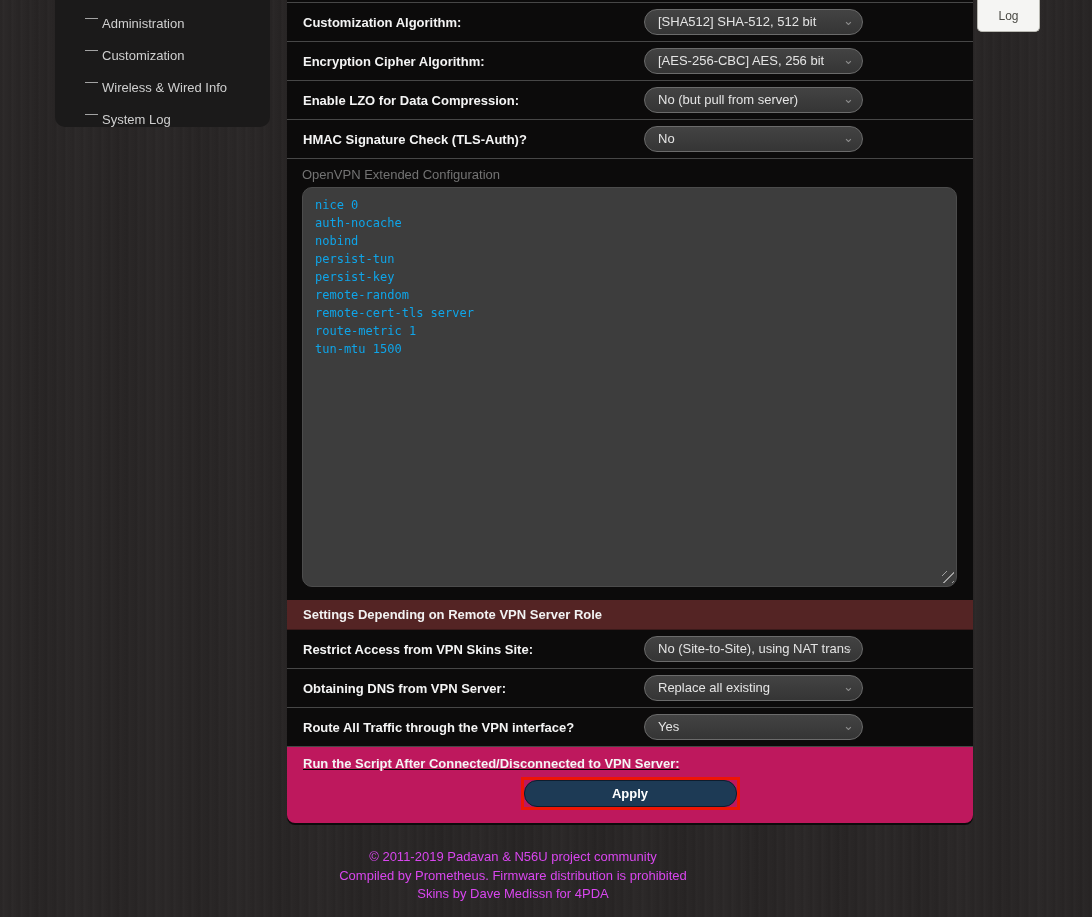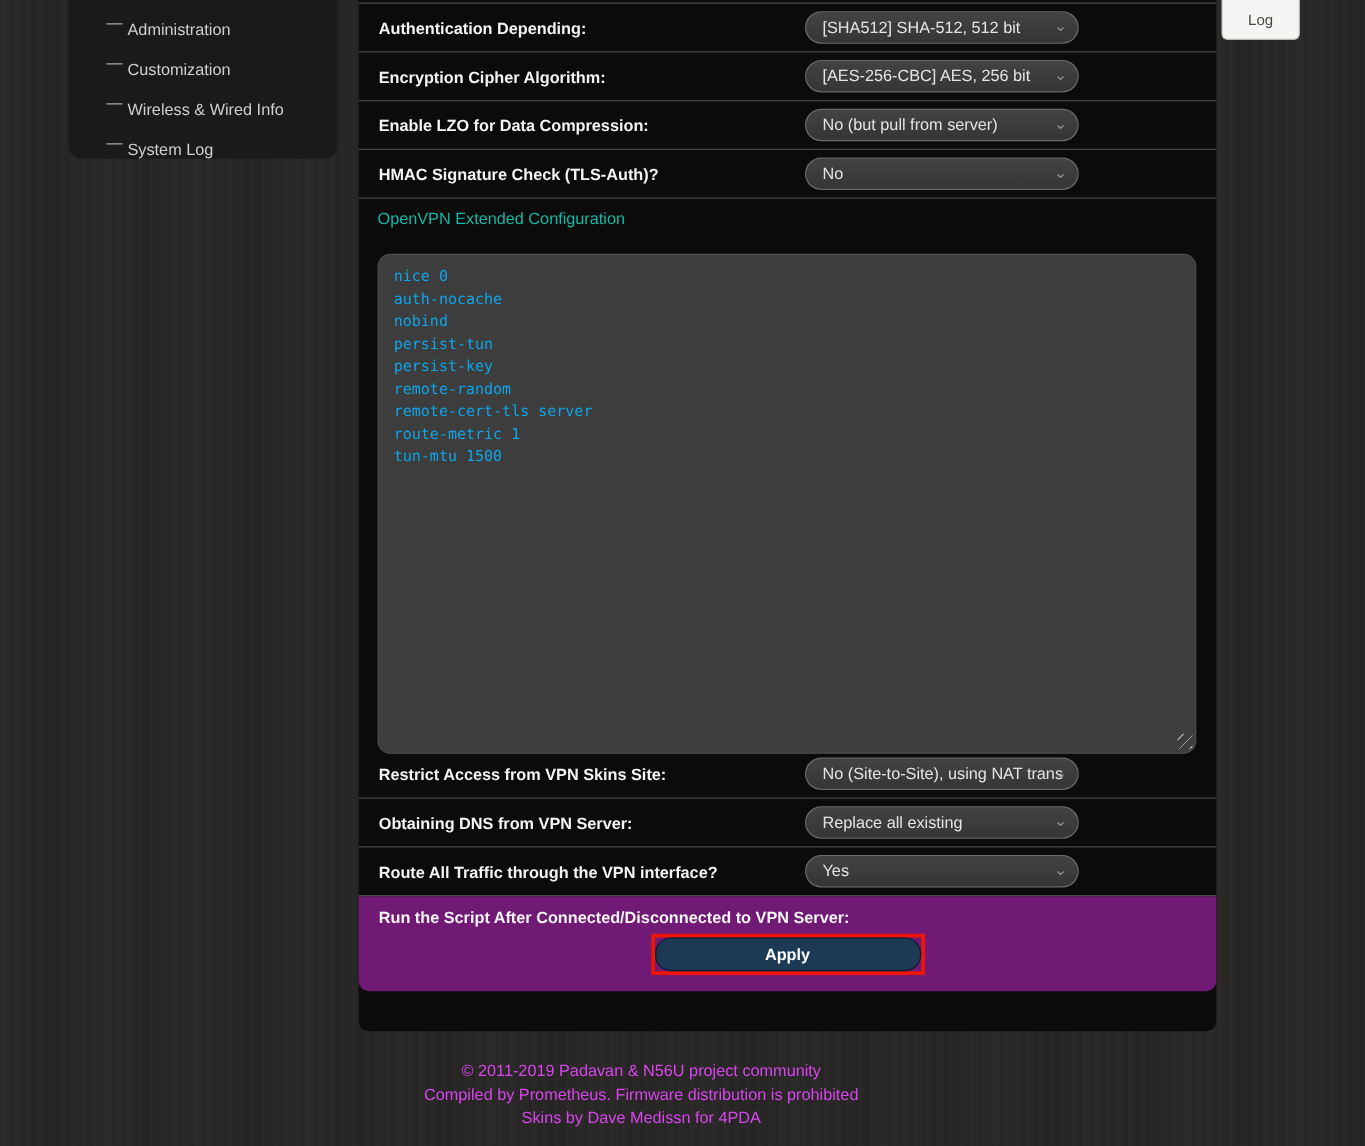--- a/index.html
+++ b/index.html
@@ -53,21 +53,21 @@
   .select .sel-val{
     display:block;color:#e4e4e4;font-size:13px;line-height:24px;
     padding-left:13px;padding-right:24px;overflow:hidden;
   }
   .select .chev{
     position:absolute;right:8px;top:3px;color:#8d8d8d;font-size:13px;
     line-height:16px;pointer-events:none;
   }
   
   .config-sec{height:441px;box-sizing:border-box;padding:8px 16px 0 15px;}
-  .config-lbl{color:#14b8a6;font-size:13px;height:15px;line-height:15px;margin-bottom:21px;}
+  .config-lbl{color:#737373;font-size:13px;height:15px;line-height:15px;margin-bottom:5px;}
   .ta-wrap{position:relative;}
   .config-ta{
     display:block;width:100%;height:400px;box-sizing:border-box;
     background:#3d3d3d;border:1px solid #4c4c4c;border-radius:10px;
     color:#0ea5e9;font-family:"DejaVu Sans Mono","Liberation Mono",monospace;
     font-size:12px;line-height:18px;padding:8px 12px;
     resize:none;outline:none;overflow:auto;
   }
   .grip{
     position:absolute;right:3px;bottom:4px;width:12px;height:12px;
@@ -75,21 +75,21 @@
     pointer-events:none;opacity:.8;
   }
   
   .sec-header{
     height:30px;line-height:30px;border-bottom:1px solid #3a1a1a;
     background:var(--section-maroon,#542424);
     color:#f2f2f2;font-size:13px;font-weight:bold;padding-left:16px;
     box-sizing:border-box;
   }
   
-  .bottom-sec{height:76px;background:#701a75;border-radius:0 0 8px 8px;}
+  .bottom-sec{height:76px;background:#be185d;border-radius:0 0 8px 8px;text-decoration:underline;}
   .script-lbl{
     color:#f4f4f4;font-size:13px;font-weight:bold;padding:9px 16px 2px 16px;
   }
   .apply-line{text-align:center;margin-top:4px;}
   .apply-wrap{
     display:inline-block;border:3px solid var(--highlight-red,#ee1505);
     line-height:0;
   }
   .apply-btn{
     width:213px;height:27px;background:var(--apply-blue,#1d3a55);
@@ -124,21 +124,21 @@
   <div class="side-item">
     <span class="dash">—</span>
     <span class="s-lbl">System Log</span>
   </div>
 </nav>
 
 <main class="panel">
   <div class="top-spacer"></div>
 
   <div class="row">
-    <span class="lbl">Authentication Depending:</span>
+    <span class="lbl">Customization Algorithm:</span>
     <div class="select">
       <span class="sel-val">[SHA512] SHA-512, 512 bit</span>
       <span class="chev">⌄</span>
     </div>
   </div>
 
   <div class="row">
     <span class="lbl">Encryption Cipher Algorithm:</span>
     <div class="select">
       <span class="sel-val">[AES-256-CBC] AES, 256 bit</span>
@@ -171,20 +171,21 @@
 persist-tun
 persist-key
 remote-random
 remote-cert-tls server
 route-metric 1
 tun-mtu 1500</textarea>
       <div class="grip"></div>
     </div>
   </div>
 
+  <div class="sec-header">Settings Depending on Remote VPN Server Role</div>
 
   <div class="row">
     <span class="lbl">Restrict Access from VPN Skins Site:</span>
     <div class="select">
       <span class="sel-val">No (Site-to-Site), using NAT trans</span>
       <span class="chev">⌄</span>
     </div>
   </div>
 
   <div class="row">

